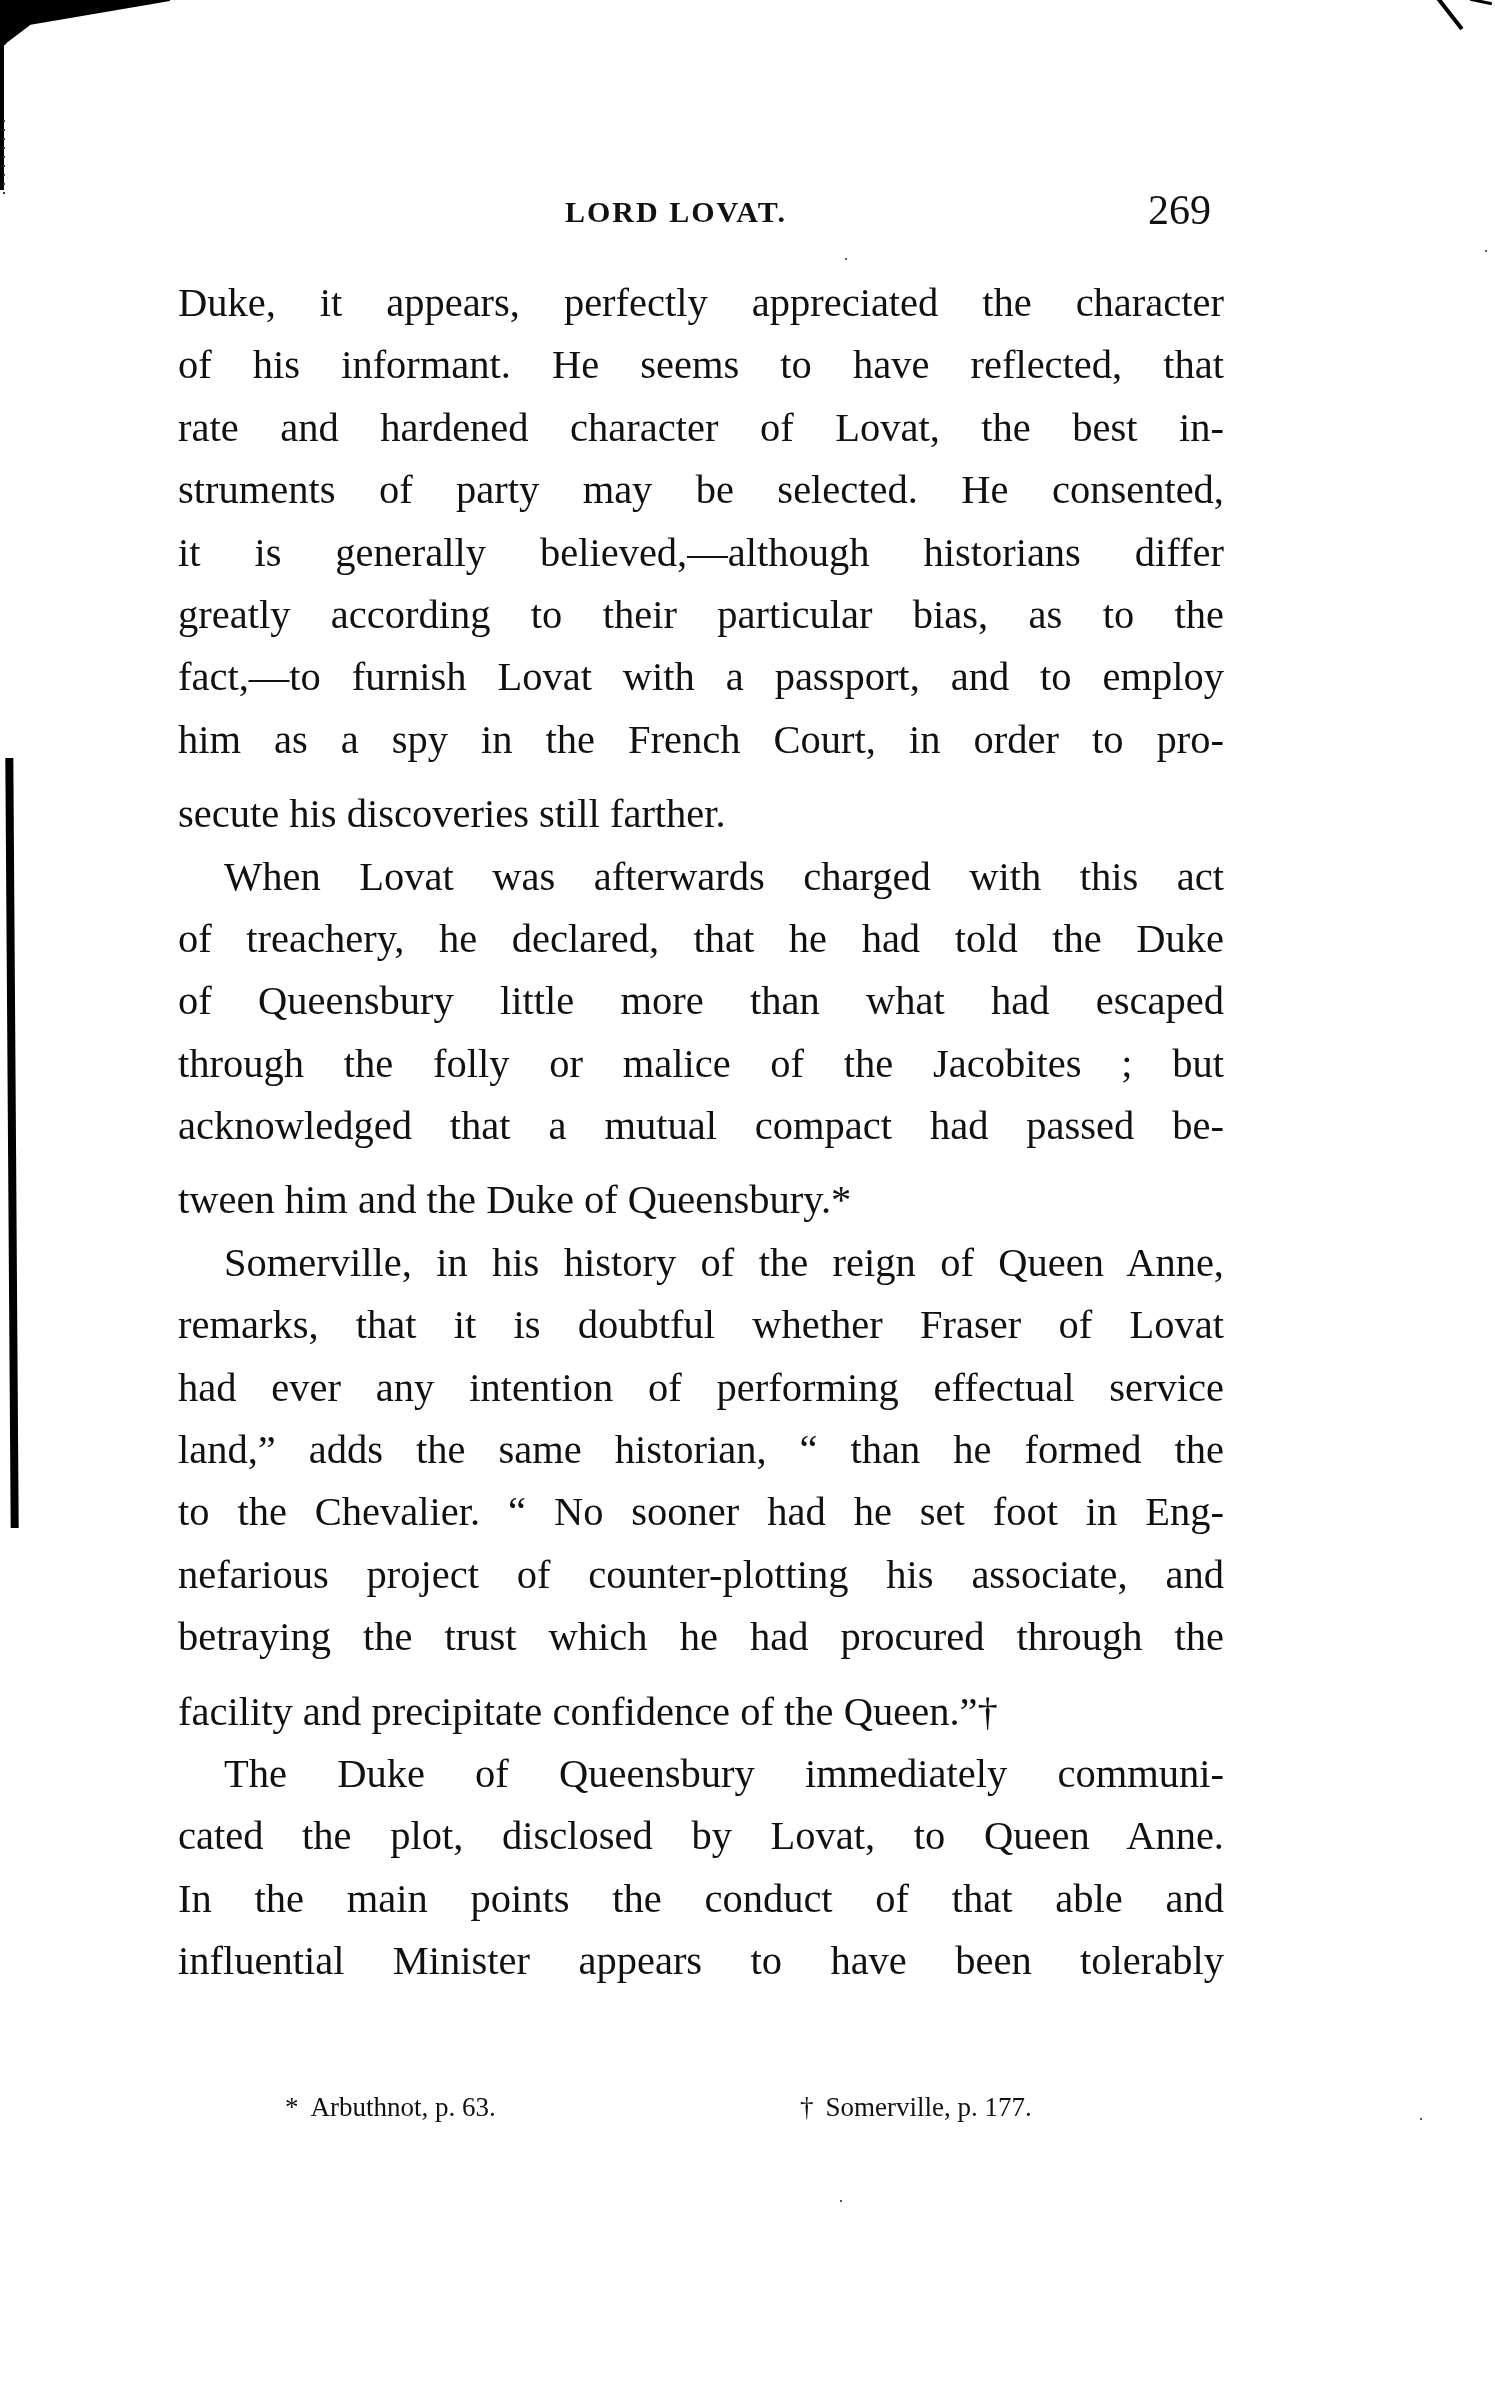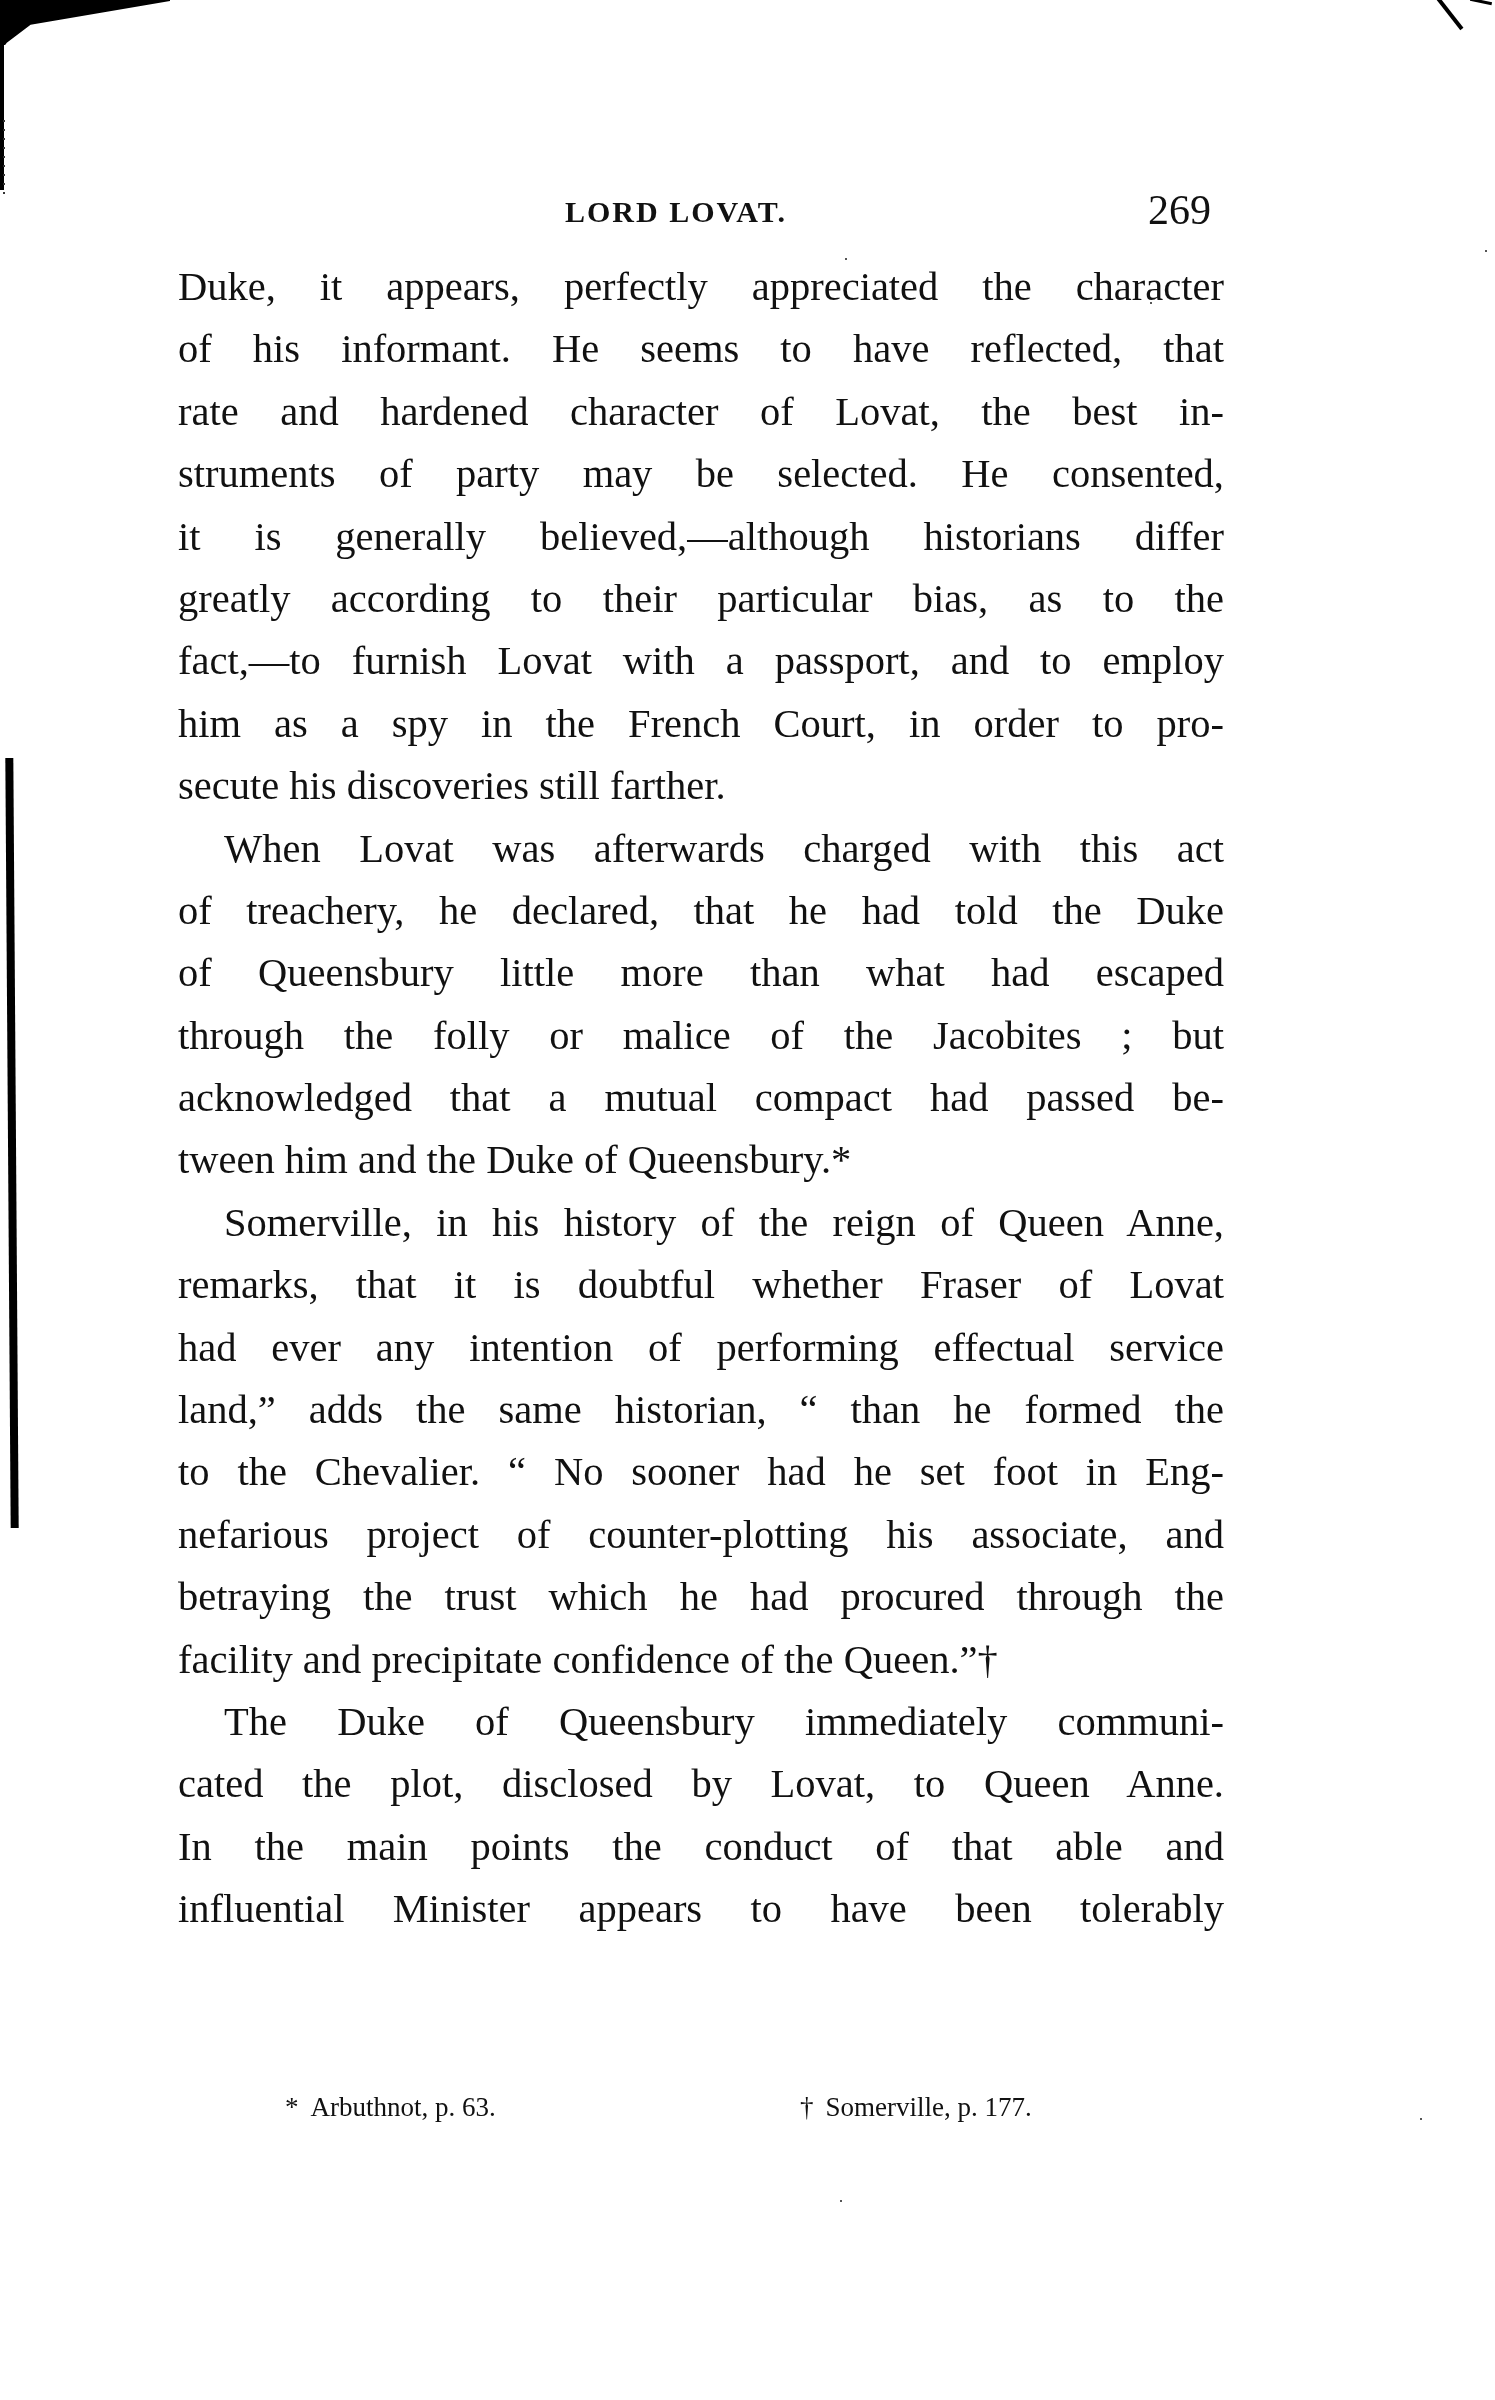--- a/index.html
+++ b/index.html
@@ -69,33 +69,34 @@
     .page-number {
       position: absolute;
       top: 186px;
       left: 1148px;
       font-size: 42px;
       text-align: right;
     }
     .body-text {
       position: absolute;
       left: 178px;
-      top: 256px;
+      top: 272px;
       width: 1046px;
     }
     .line {
       height: 62.4px;
       line-height: 62.4px;
       font-size: 40.5px;
       white-space: nowrap;
       text-align: justify;
       text-align-last: justify;
     }
     .line.last {
       text-align-last: left;
+      margin-top: 12px;
     }
     .line.indent {
       padding-left: 46px;
       font-family: Liberation Serif, serif;
     }
     .footnotes {
       position: absolute;
       top: 2092px;
       left: 0;
       width: 1495px;

